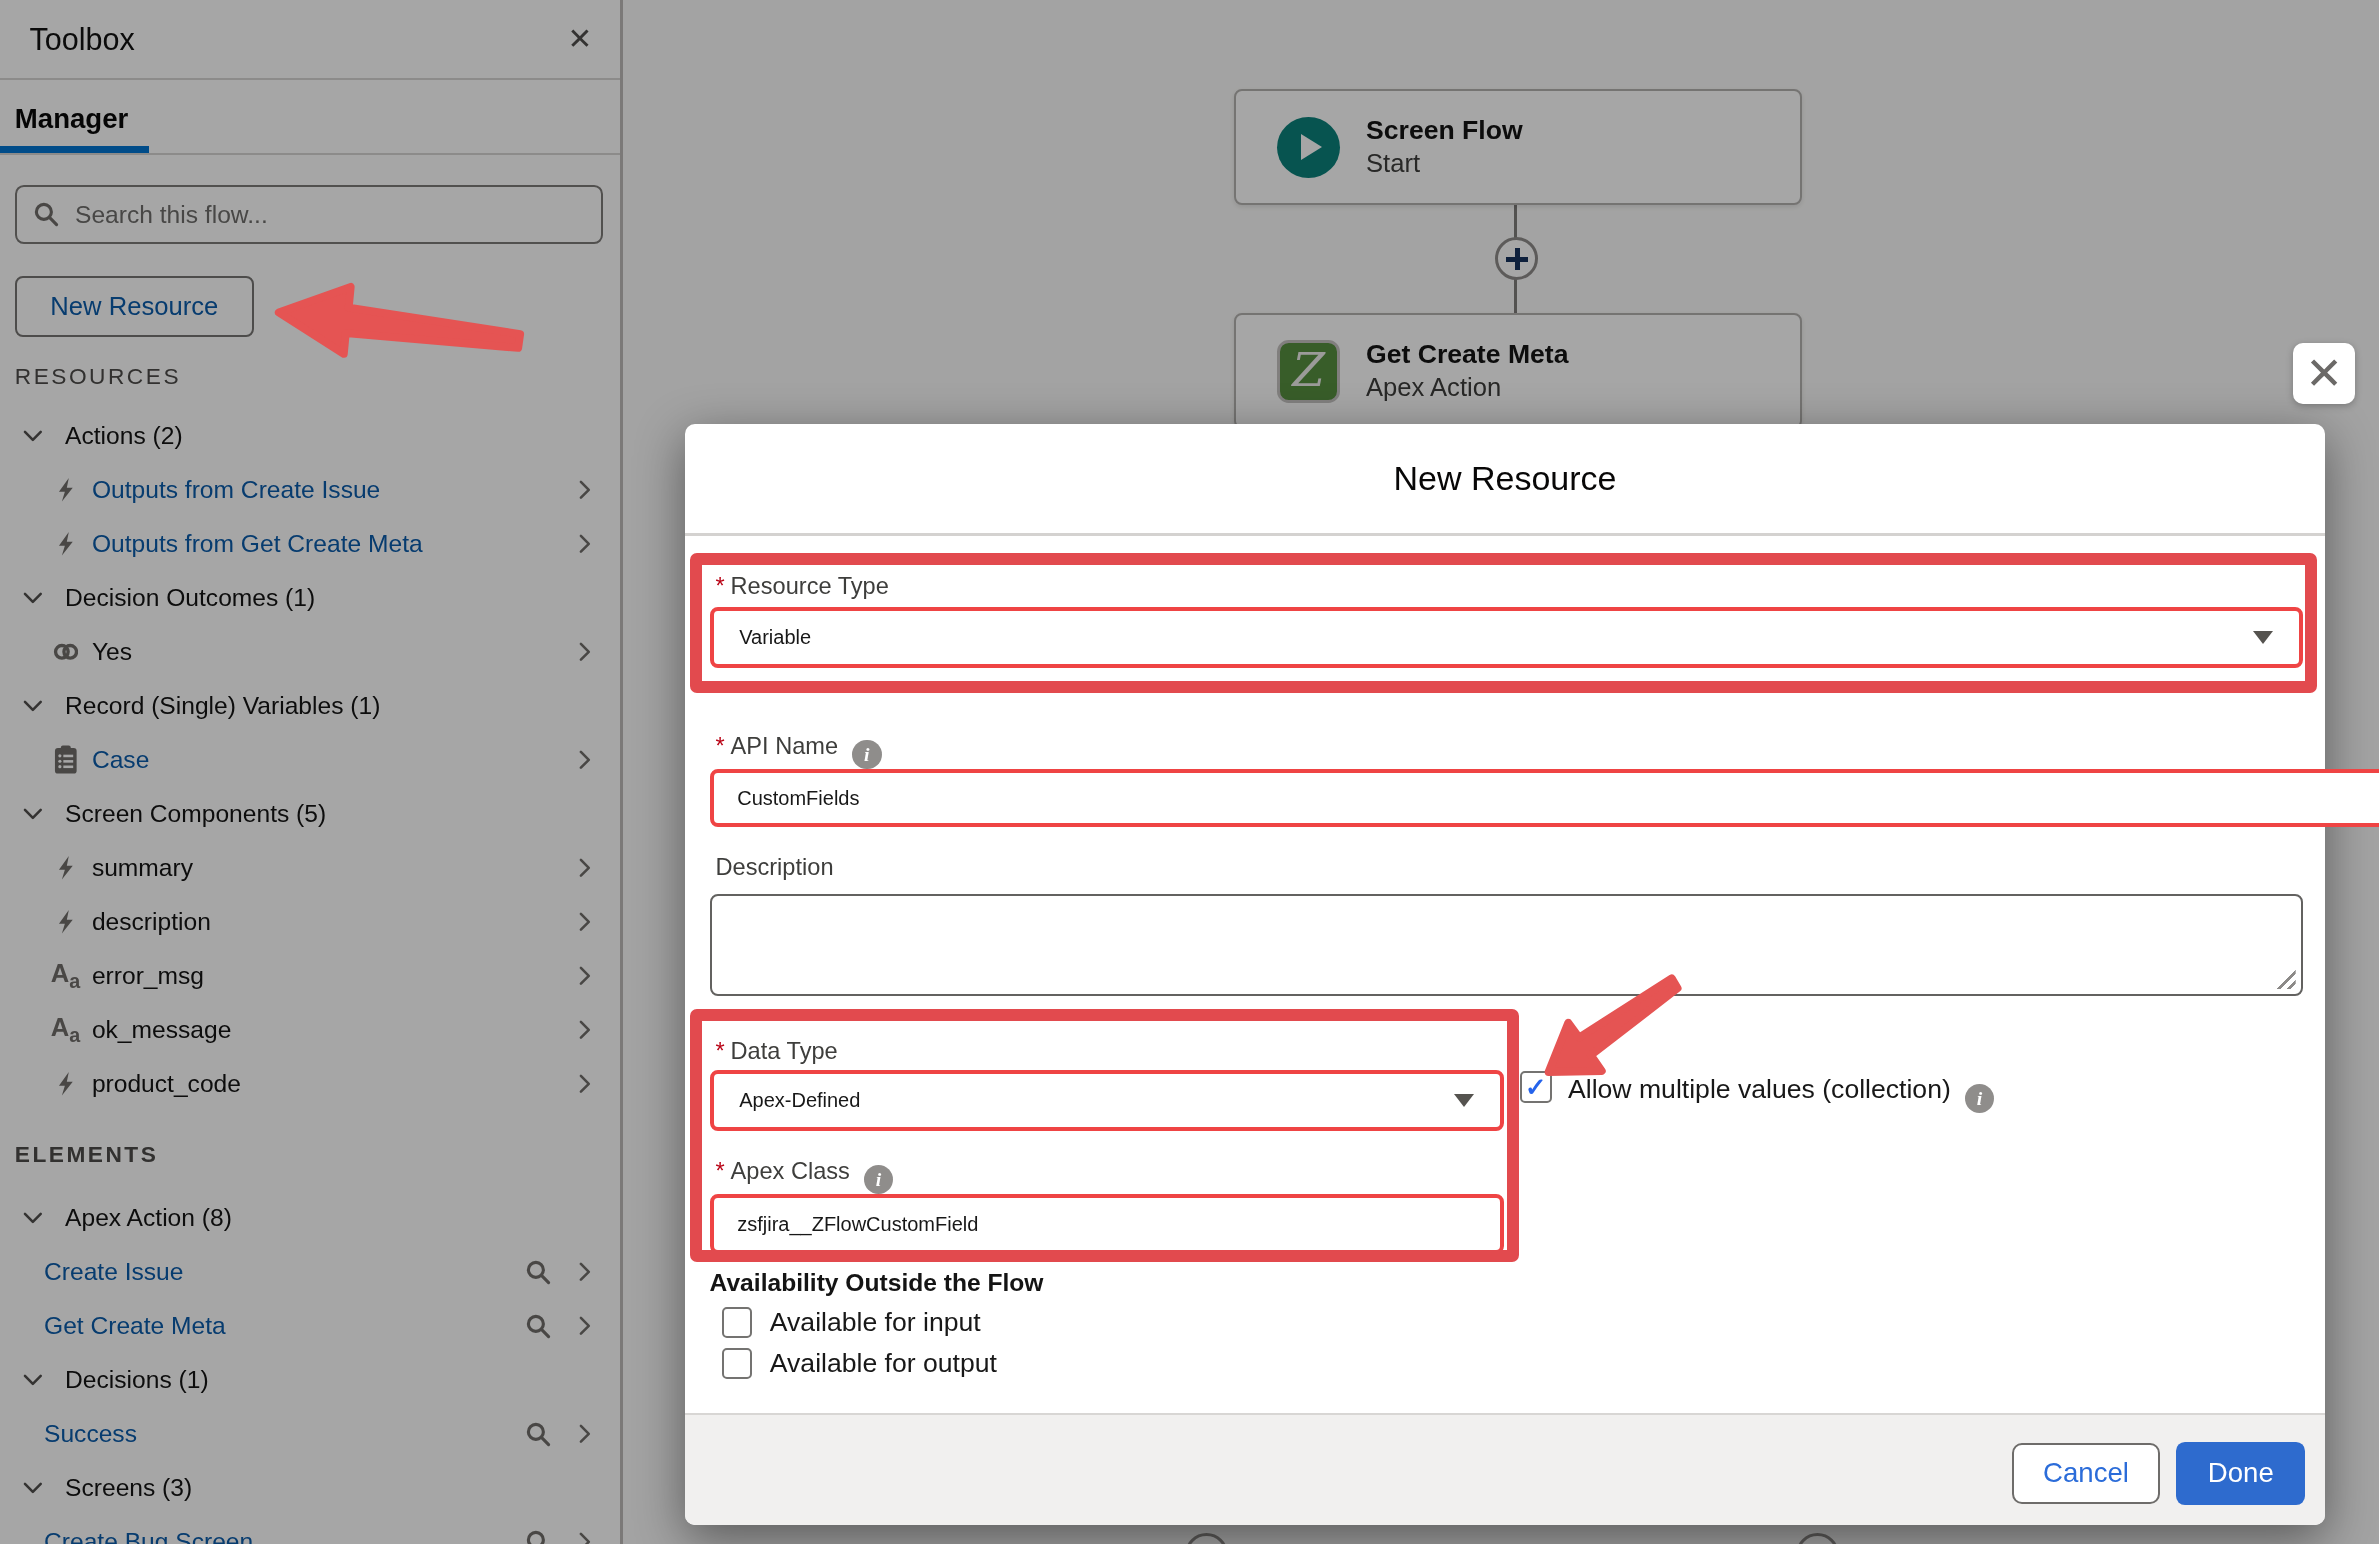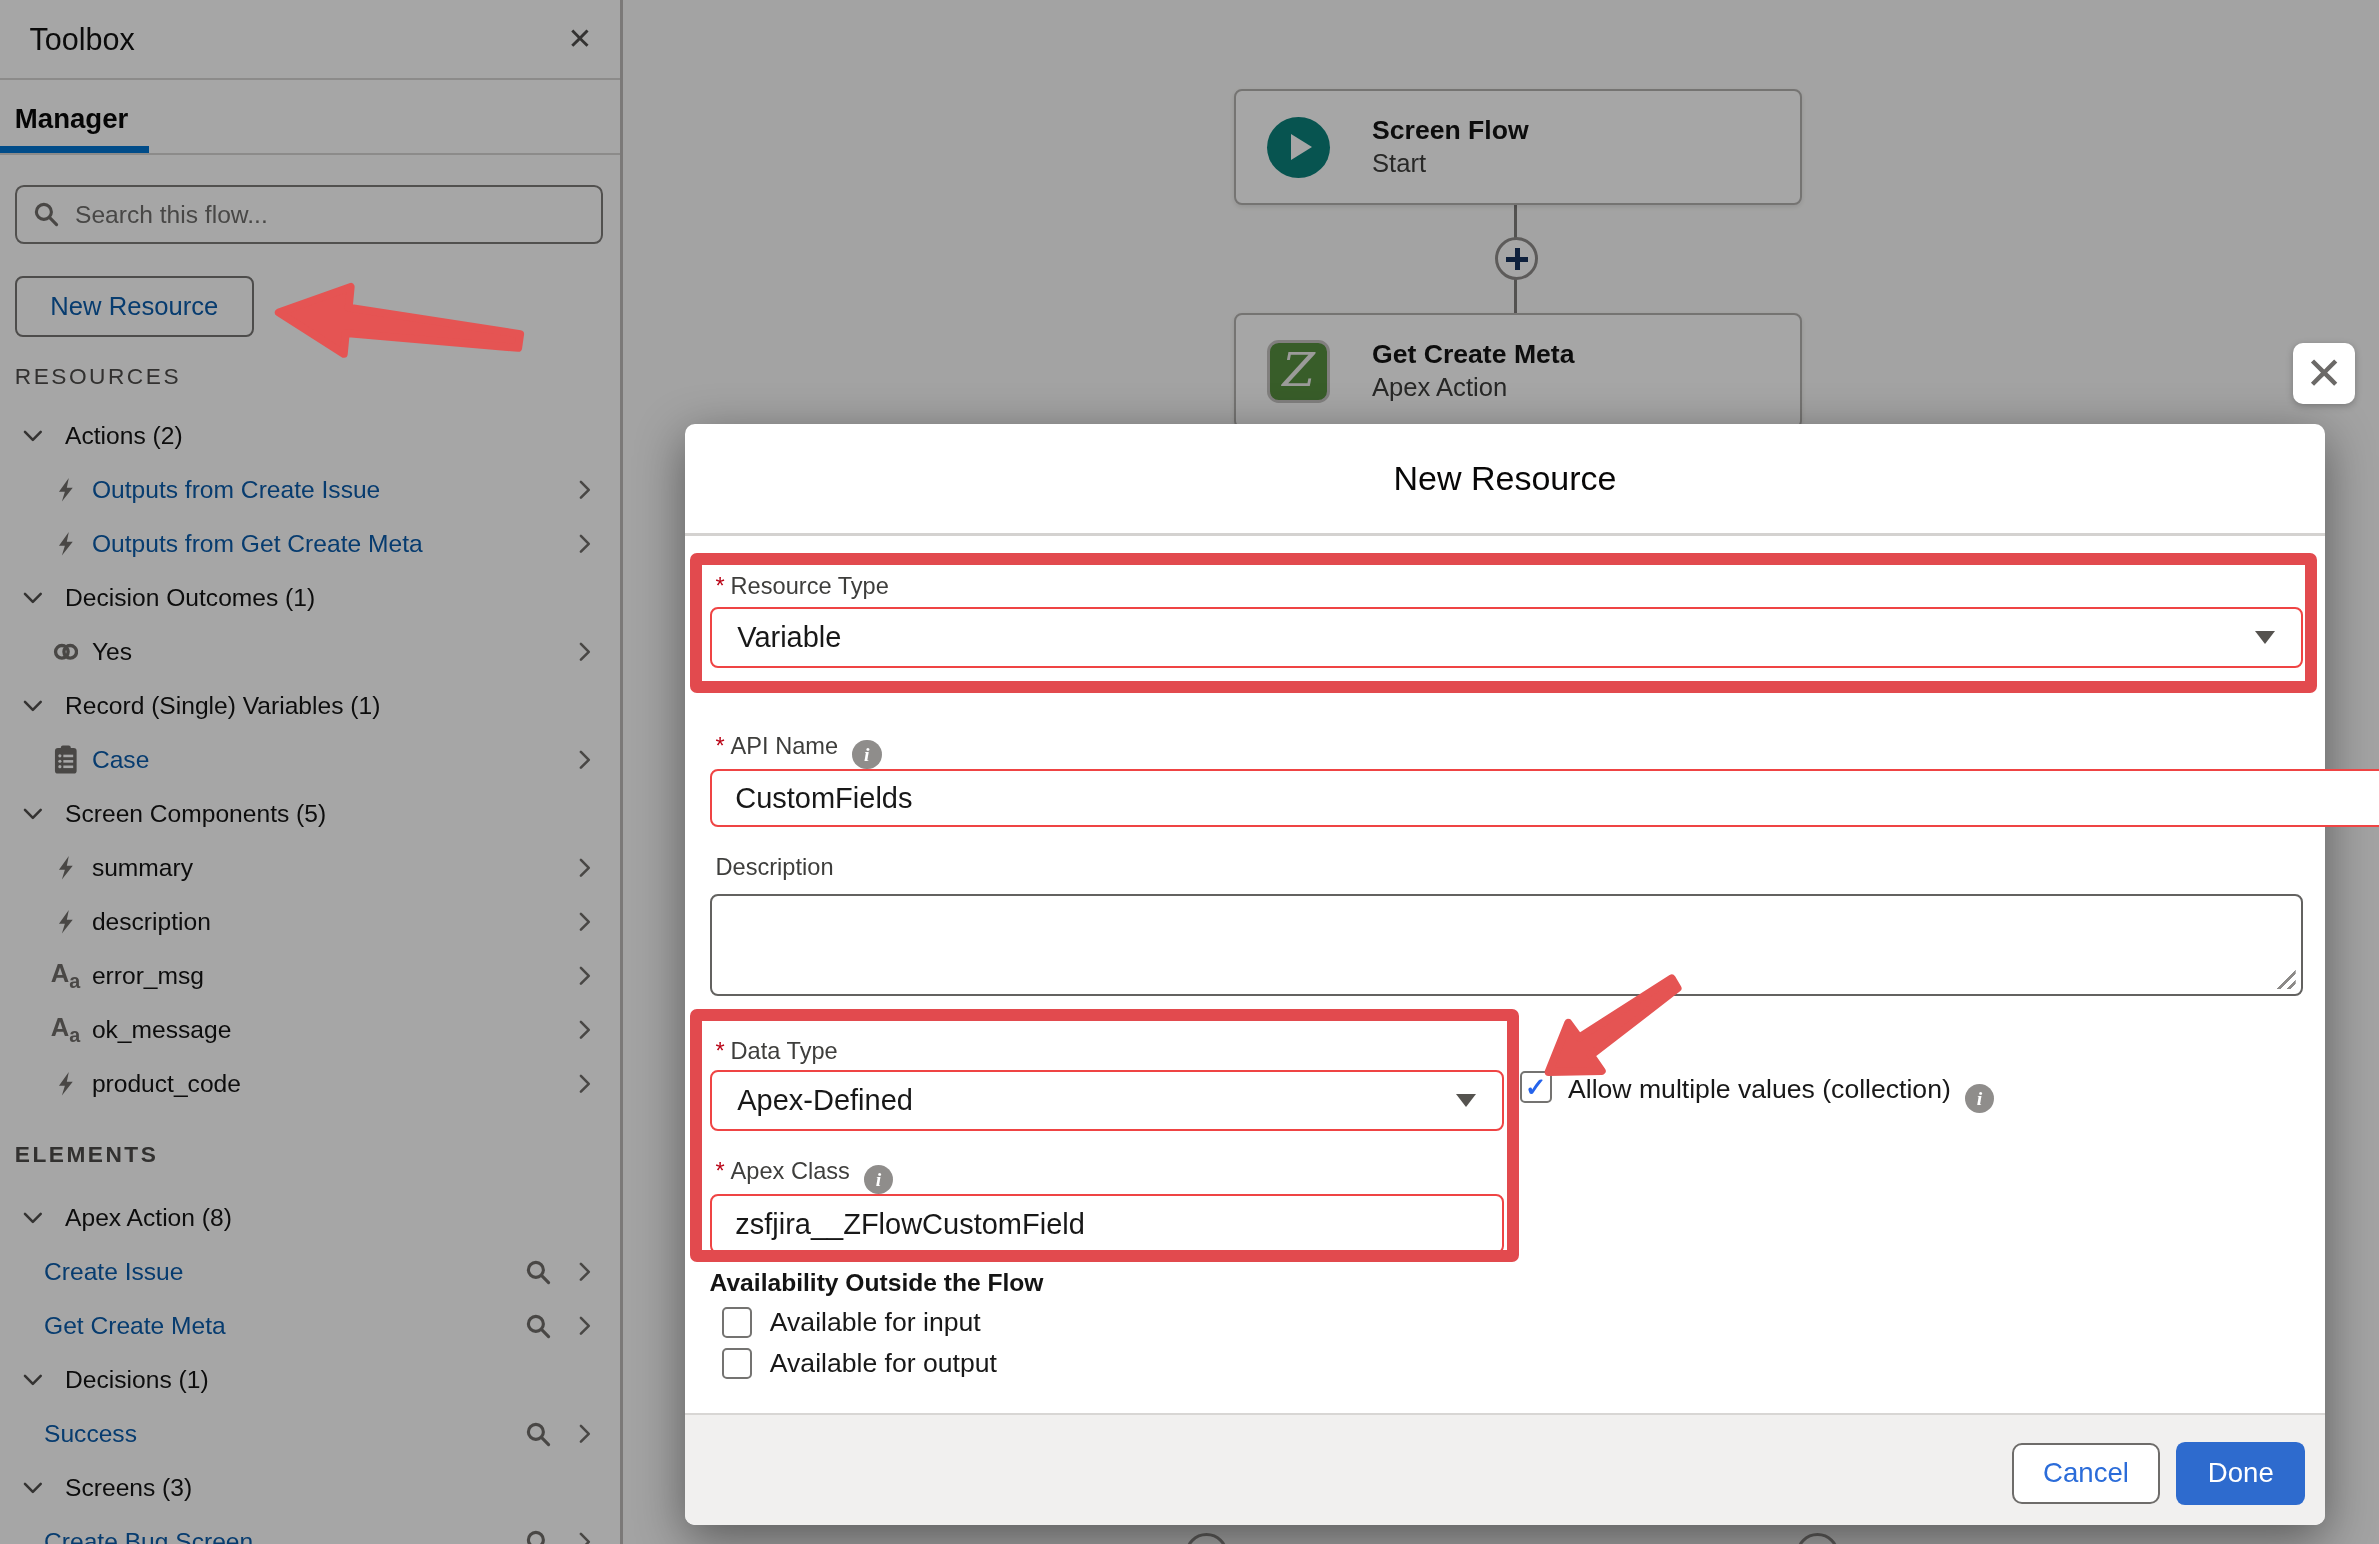--- a/index.html
+++ b/index.html
@@ -40,21 +40,21 @@
   .mag { margin-left:auto; margin-right:23.6px; flex:none; }
   .mag + .chev-right { margin-left:0; }
   .aa-icon { width:41px; text-align:center; color:#706e6b; font-size:25.6px; font-weight:bold; line-height:1; }
   .aa-icon .small { font-size:19.7px; font-weight:bold; vertical-align:-5.9px; }
   .elem-hdr { margin:29.6px 0 23.6px 14.8px;font-weight:bold; }
 
   
   .canvas { position:absolute; left:623px; top:0; right:0; bottom:0; z-index:1; background:#fbfbfa; }
   .node { position:absolute; left:611px; width:568px; height:116px; background:#fff;
     border:2px solid #b4b2b0; border-radius:7.9px; box-shadow:0 2px 4.9px rgba(0,0,0,.10);
-    display:flex; align-items:center; padding-left:31px; gap:42px; }
+    display:flex; align-items:center; padding-left:41px; gap:26px; }
   .node-text .t { font-size:26.6px; font-weight:bold; color:#141414; line-height:33px; }
   .node-text .s { font-size:25.6px; color:#3e3e3c; line-height:33px; }
   .start-icon { width:63px; height:61px; border-radius:50%; background:#0b827c; flex:none;
     display:flex; align-items:center; justify-content:center; }
   .start-icon .tri { width:0; height:0; border-left:21.7px solid #fff; border-top:13.8px solid transparent;
     border-bottom:13.8px solid transparent; margin-left:5.9px; }
   .apex-icon { width:63px; height:63px; border-radius:11.8px; background:#57903f; border:3px solid #c6c4c2;
     flex:none; display:flex; align-items:center; justify-content:center; overflow:hidden; }
   .apex-icon .z { font-family:"DejaVu Serif", serif; font-style:italic; font-size:47px; color:#eeeeec;
     line-height:1; transform:translateY(-2px); }
@@ -73,22 +73,22 @@
     border:none; border-radius:9.9px; z-index:11; font-size:45px; font-weight:200; color:#6b6967;
     line-height:57px; text-align:center; cursor:pointer; box-shadow:0 2px 7.9px rgba(0,0,0,.25);
     font-family:"Liberation Sans", sans-serif; }
   .modal { position:absolute; left:685px; top:424px; width:1640px; height:1101px; background:#fff;
     border-radius:9.9px; z-index:10; box-shadow:0 13.8px 49px rgba(0,0,0,.45); }
   .m-title { position:absolute; left:0; top:35px; width:100%; text-align:center; font-size:34px;
     font-weight:400; color:#080707; }
   .m-hr { position:absolute; left:0; top:109px; width:100%; height:0; border-top:3px solid #d4d2d0; }
   .flabel { position:absolute; font-size:23.6px; color:#3e3e3c; line-height:29.6px; white-space:nowrap; }
   .req { color:#ba0517; margin-right:5.9px; font-size:23.6px; }
-  .selbox, .txtinput { position:absolute; border:2px solid #ef4444; border-radius:7.9px; background:#fff;
-    font-size:29px; color:#181818; }
+  .selbox, .txtinput { position:absolute; border:4px solid #ef4444; border-radius:7.9px; background:#fff;
+    font-size:20px; color:#181818; }
   .selbox { display:flex; align-items:center; padding:0 25.6px; }
   .dd-arrow { margin-left:auto; width:0; height:0; border-left:10.8px solid transparent;
     border-right:10.8px solid transparent; border-top:13.8px solid #55534f; }
   .txtinput { padding:0 23.6px; font-family:"Liberation Sans", sans-serif; outline:none; }
   .txtarea { position:absolute; border:2px solid #636260; border-radius:7.9px; background:#fff; }
   .resize-glyph { position:absolute; right:4.9px; bottom:4.9px; width:21.7px; height:21.7px;
     background:repeating-linear-gradient(315deg, transparent 0 3.9px, #8c8a88 3.9px 6.9px);
     clip-path:polygon(100% 0, 100% 100%, 0 100%); }
   .info-icon { display:inline-block; width:29.6px; height:29.6px; border-radius:50%; background:#8f8d8b;
     color:#fff; font-size:19.7px; font-weight:bold; font-style:italic; font-family:"Liberation Serif", serif;

